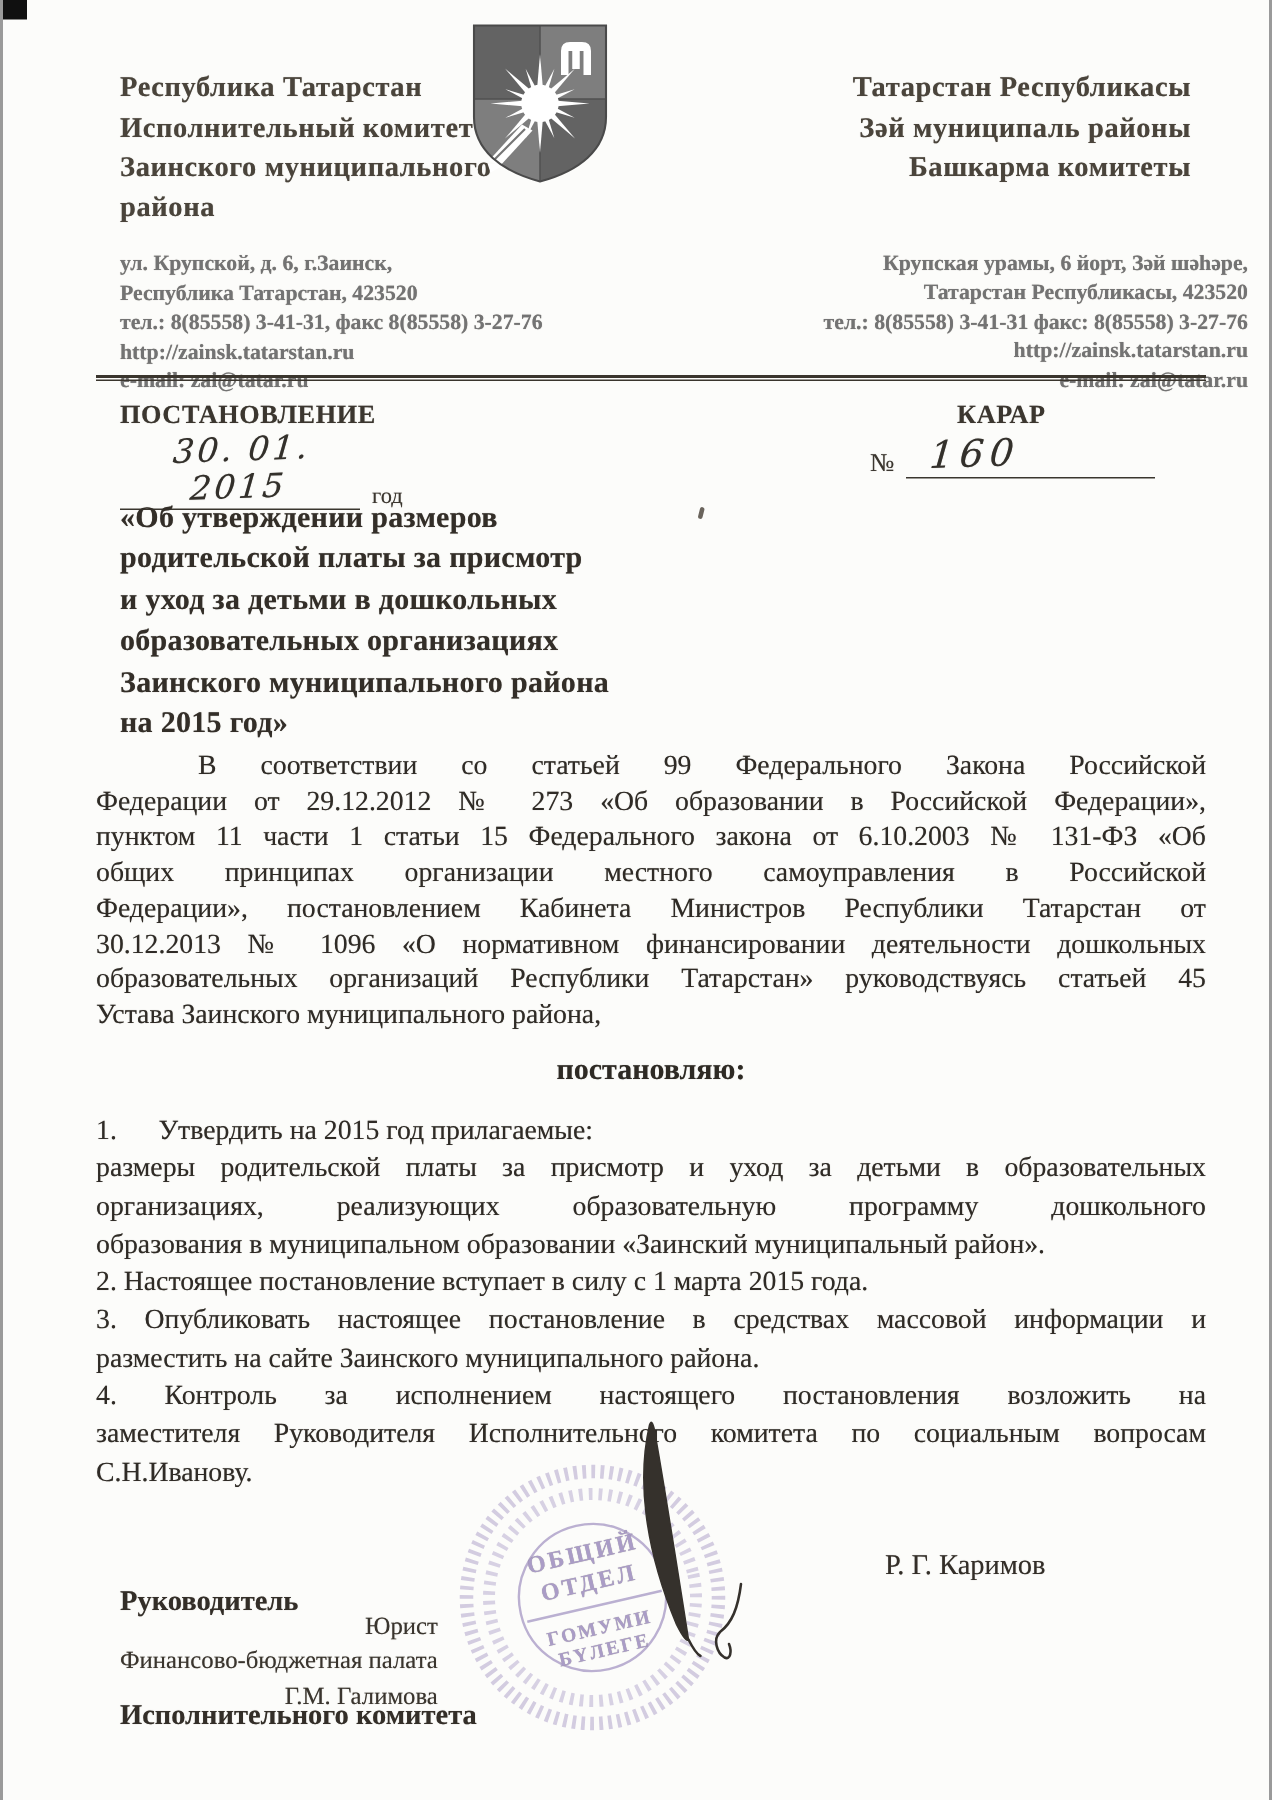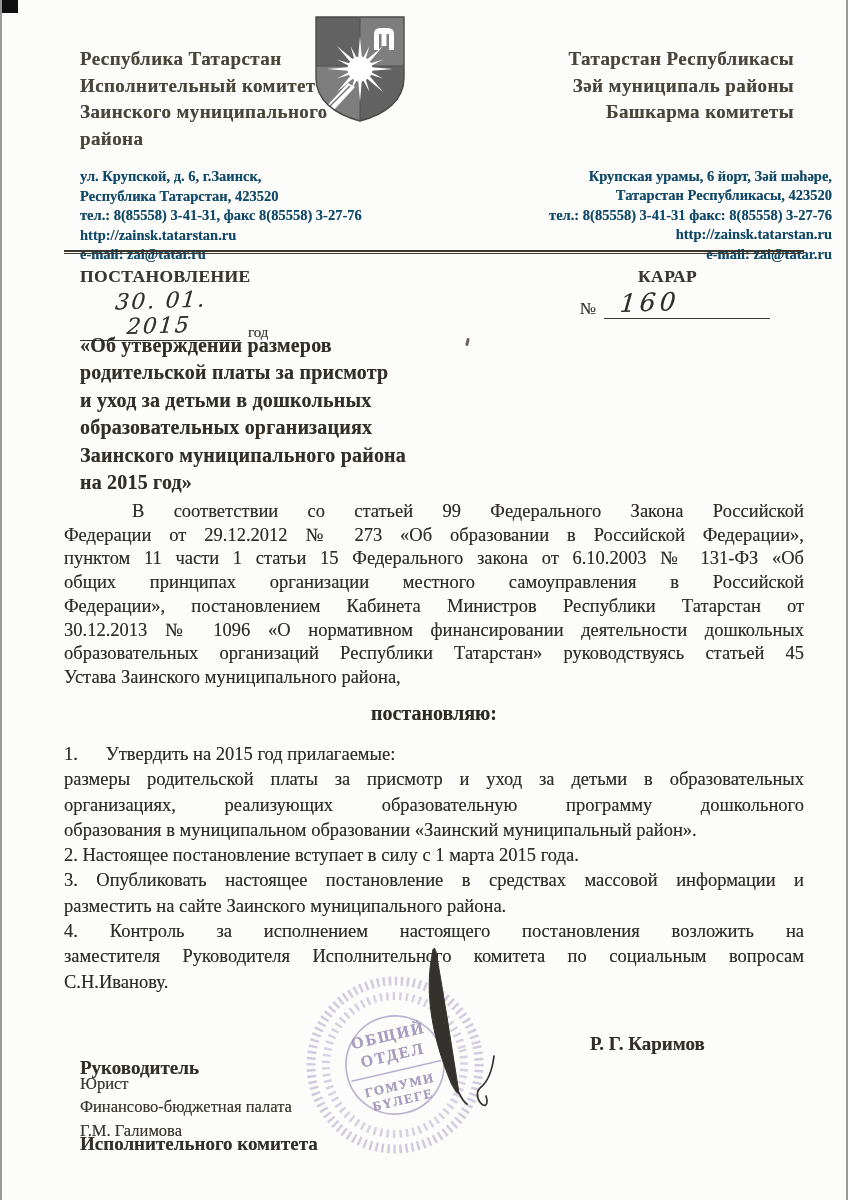--- a/index.html
+++ b/index.html
@@ -10,21 +10,21 @@
     color:#2f2b26;
     text-shadow:0 0 .5px rgba(60,55,45,.55);
   }
   
   .lh-left{position:absolute;left:78px;top:46px;width:300px;}
   .lh-right{position:absolute;left:498px;top:46px;width:332px;text-align:right;}
   .org-line{font-size:19px;line-height:26.5px;font-weight:bold;color:#4a443b;letter-spacing:.4px;}
   .lh-right .org-line{padding-right:38px;}
   .addr-block-left{margin-top:15px;}
   .addr-block-right{margin-top:41px;}
-  .addr-line{font-size:14.5px;line-height:19.5px;font-weight:bold;color:#0c4a6e;}
+  .addr-line{font-size:14.5px;line-height:19.5px;font-weight:bold;color:#737373;}
   .emblem{position:absolute;left:310px;top:14px;width:96px;height:110px;}
   .rule{position:absolute;left:62px;top:250px;width:740px;height:1px;
         border-top:2.5px solid #3a352d;border-bottom:1.5px solid #3a352d;}
   
   .meta-left{position:absolute;left:78px;top:266px;}
   .meta-right{position:absolute;left:578px;top:266px;}
   .doc-type{font-size:17.5px;font-weight:bold;color:#3b362f;letter-spacing:.4px;}
   .meta-right .doc-type{margin-left:58px;}
   .fill-row{display:flex;align-items:flex-end;margin-top:1px;}
   .hand{font-family:"DejaVu Serif",serif;font-style:italic;color:#33302b;
@@ -47,23 +47,23 @@
   .items{position:absolute;left:62px;top:742px;width:740px;}
   .items .ln{font-size:18.5px;line-height:25.3px;}
   .jl{text-align:justify;text-align-last:justify;}
   .ll{text-align:left;}
   .ind{text-indent:68px;}
   .resolve{position:absolute;left:62px;top:702px;width:740px;text-align:center;
            font-size:20px;font-weight:bold;color:#2e2a24;}
   
   .sig-titles{position:absolute;left:78px;top:1006px;}
   .sig-title-line{font-size:19px;line-height:27.5px;font-weight:bold;color:#332e28;margin-top:48px;}
-  .sig-name{position:absolute;left:588px;top:1033px;font-size:19px;font-weight:bold;color:#332e28;}
+  .sig-name{position:absolute;left:588px;top:1033px;font-size:19px;font-weight:normal;color:#332e28;}
   .lawyer{position:absolute;left:78px;top:1072px;}
-  .lawyer-line{font-size:16.5px;line-height:23.4px;color:#3a352e;}
+  .lawyer-line{font-size:16.5px;line-height:23.4px;color:#3a352e;text-align:right;}
   
   .overlay{position:absolute;left:0;top:0;width:848px;height:1200px;pointer-events:none;}
   .corner{position:absolute;left:0;top:0;width:16px;height:13px;background:#101010;}
 </style>
 </head>
 <body>
 
 <div class="page">
 
   <div class="corner"></div>

